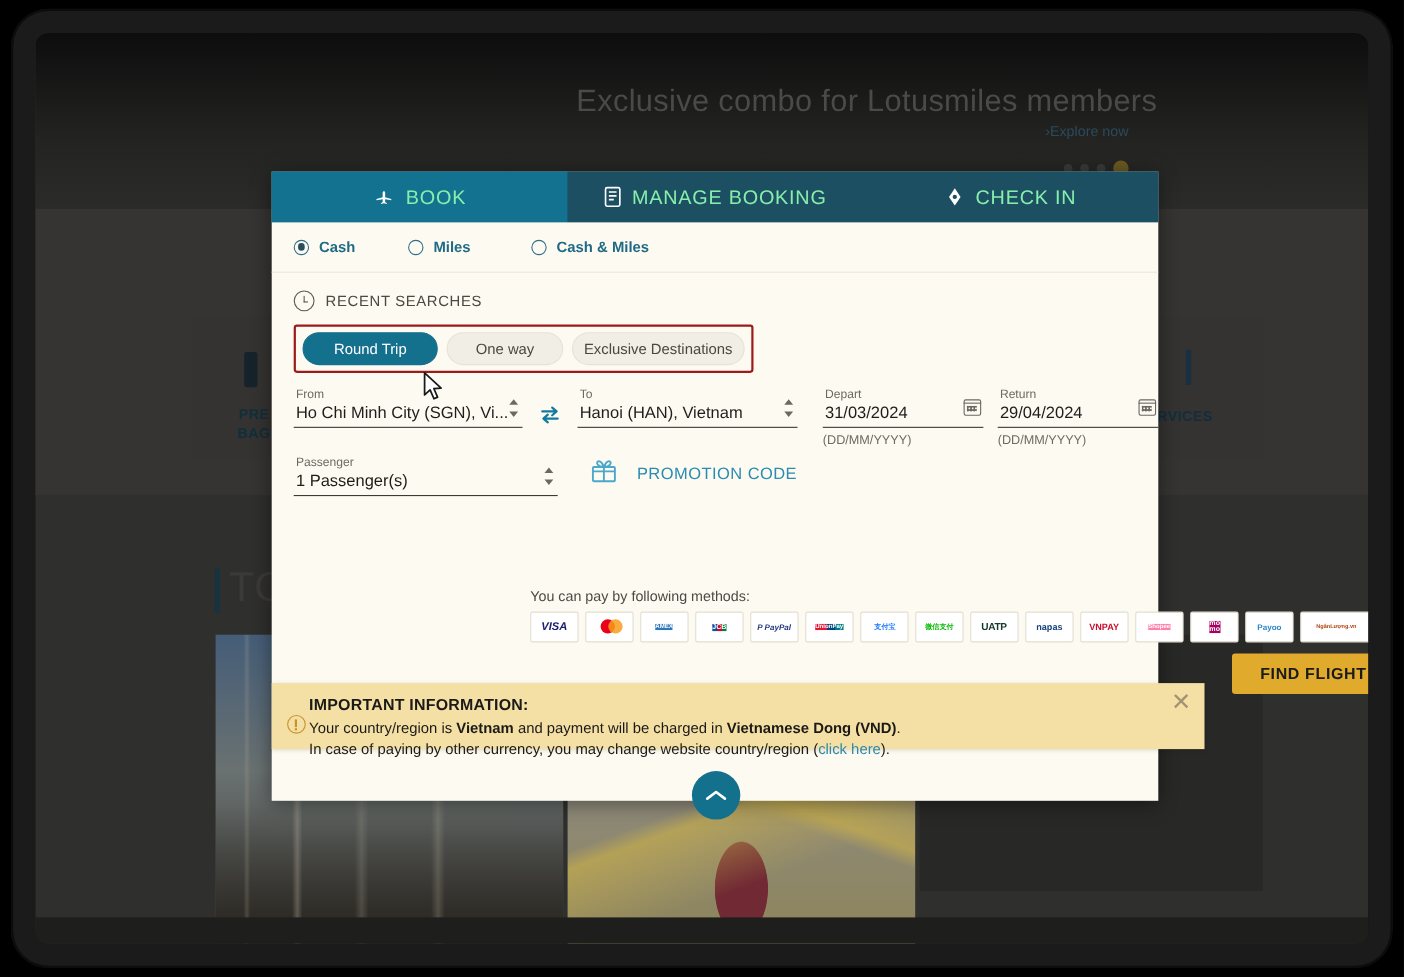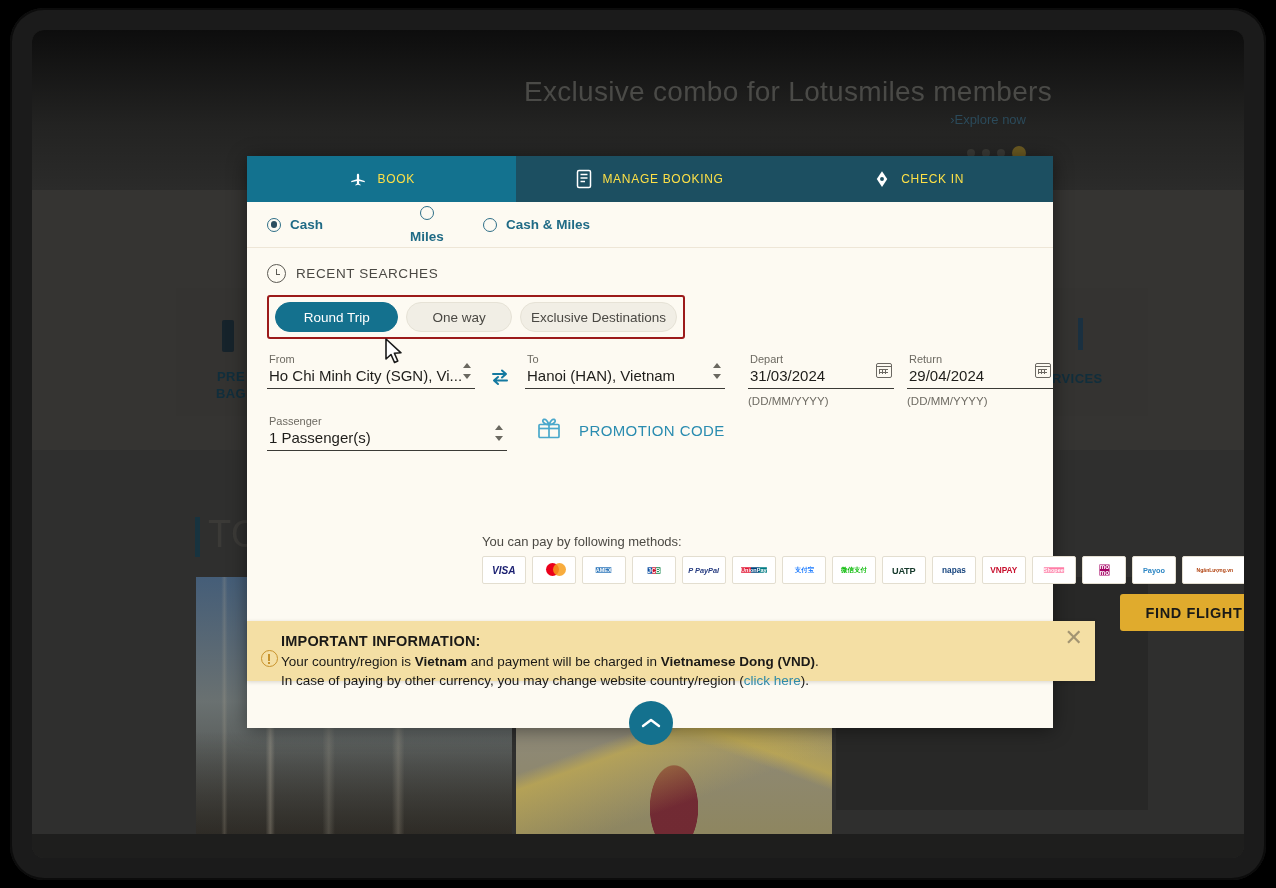--- a/index.html
+++ b/index.html
@@ -186,22 +186,22 @@
   
   #modal-tabs {
     display: flex;
     height: 46px;
     background: #1d5a70;
   }
   .tab {
     flex: 1;
     display: flex; align-items: center; justify-content: center;
     gap: 10px;
-    color: #fde047;
-    font-size: 12px;
+    color: #86efac;
+    font-size: 18px;
     letter-spacing: .7px;
     cursor: pointer;
     background: #1c4f61;
   }
   .tab.active { background: #13728f; }
   .tab .tab-ico { display:flex; align-items:center; }
 
   
   #fare-row {
     height: 46px;
@@ -211,21 +211,21 @@
     border-bottom: 1px solid #eee6d7;
   }
   .radio-opt {
     display: flex; align-items: center; gap: 9px;
     cursor: pointer;
     color: #1f6a85;
     font-size: 13.5px;
     font-weight: bold;
   }
   #fare-cash { width: 104px; }
-  #fare-miles { width: 112px; flex-direction: column; }
+  #fare-miles { width: 112px; }
   .radio-dot {
     width: 14px; height: 14px; border-radius: 50%;
     border: 1.6px solid #2f6f88;
     position: relative; flex: none;
   }
   .radio-opt.checked .radio-dot::after {
     content:''; position:absolute; left:2.6px; top:2.6px;
     width:6.8px; height:6.8px; border-radius:50%; background:#2b4d5e;
   }
 

